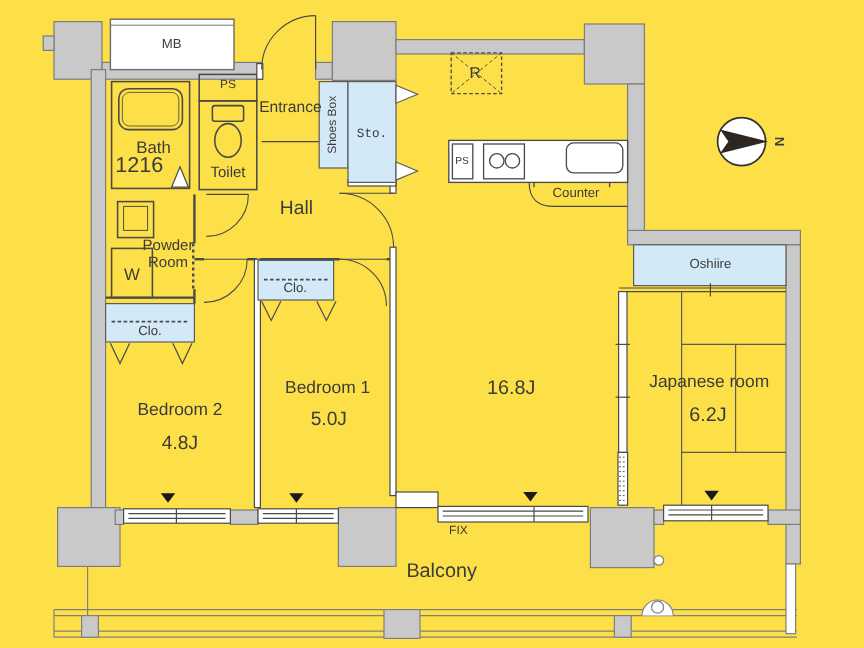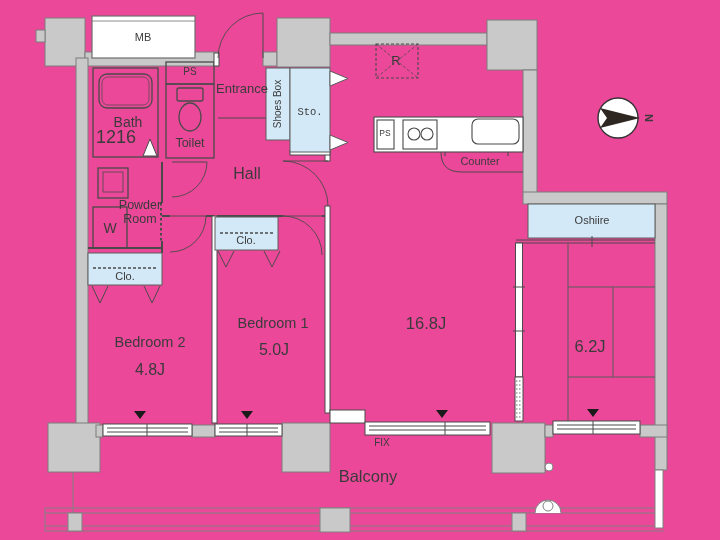--- a/index.html
+++ b/index.html
@@ -1,16 +1,16 @@
 <!DOCTYPE html>
 <html><head>
 <meta charset="utf-8">
 <style>
   html,body{margin:0;padding:0;background:#ffffff;}
-  #plan{position:relative;width:720px;height:540px;background:#ec4899;overflow:hidden;
+  #plan{position:relative;width:720px;height:540px;background:#fde047;overflow:hidden;
         font-family:"Liberation Sans",sans-serif;}
   #plan svg{position:absolute;left:0;top:0;}
   .lbl{position:absolute;transform:translate(-50%,-50%);white-space:pre;color:#3b3b3b;
        font-family:"Liberation Sans",sans-serif;line-height:1.08;text-align:center;}
   .lbl.rot-ccw{transform:translate(-50%,-50%) rotate(-90deg);}
   .lbl.rot-cw{transform:translate(-50%,-50%) rotate(90deg);font-weight:bold;}
 </style>
 </head>
 <body>
 
@@ -216,20 +216,21 @@
   <div class="lbl" style="left:140px;top:212px;font-size:12.5px;">Powder
 Room</div>
   <div class="lbl" style="left:110px;top:229px;font-size:14px;">W</div>
   <div class="lbl" style="left:125px;top:277px;font-size:11px;">Clo.</div>
   <div class="lbl" style="left:246px;top:241px;font-size:11px;">Clo.</div>
   <div class="lbl" style="left:396px;top:61px;font-size:13px;">R</div>
   <div class="lbl" style="left:385px;top:134px;font-size:8.5px;">PS</div>
   <div class="lbl" style="left:480px;top:162px;font-size:11px;">Counter</div>
   <div class="lbl" style="left:592px;top:221px;font-size:11px;">Oshiire</div>
   <div class="lbl" style="left:426px;top:324px;font-size:16.5px;">16.8J</div>
+  <div class="lbl" style="left:591px;top:319px;font-size:14.5px;">Japanese room</div>
   <div class="lbl" style="left:590px;top:347px;font-size:16.5px;">6.2J</div>
   <div class="lbl" style="left:273px;top:324px;font-size:14.5px;">Bedroom 1</div>
   <div class="lbl" style="left:274px;top:350px;font-size:16px;">5.0J</div>
   <div class="lbl" style="left:150px;top:343px;font-size:14.5px;">Bedroom 2</div>
   <div class="lbl" style="left:150px;top:370px;font-size:16px;text-align:center;">4.8J</div>
   <div class="lbl" style="left:382px;top:443px;font-size:10px;">FIX</div>
   <div class="lbl" style="left:368px;top:477px;font-size:16.5px;">Balcony</div>
   <div class="lbl rot-cw" style="left:648px;top:118px;font-size:11px;">N</div>
 
 </div>

